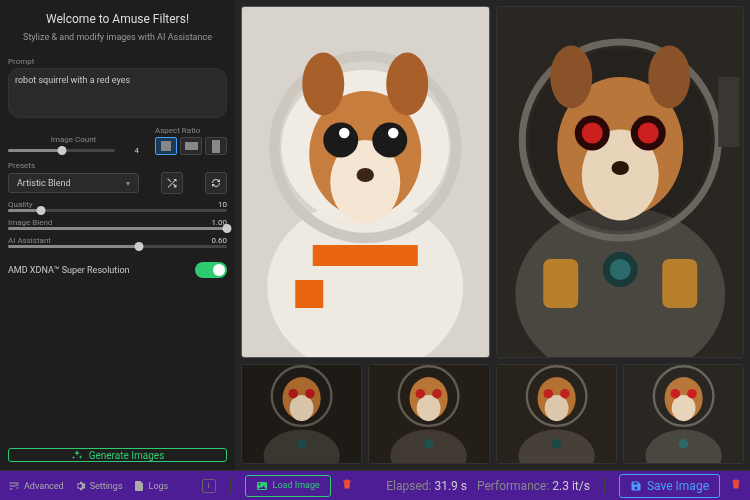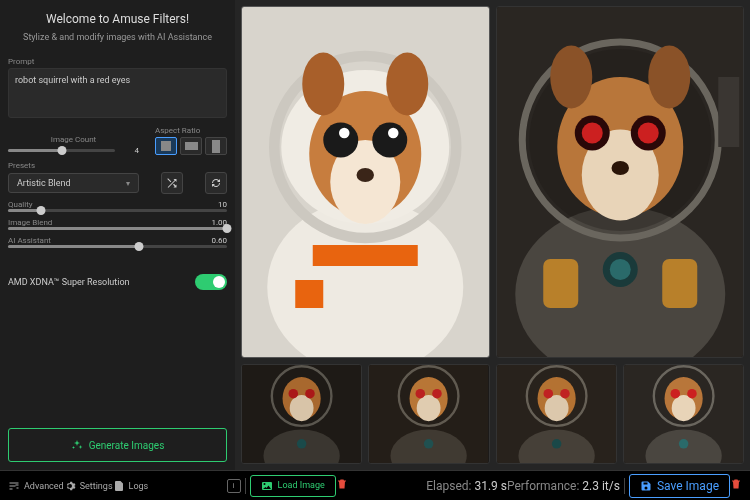--- a/index.html
+++ b/index.html
@@ -2,21 +2,21 @@
 <html><head>
 <meta charset="utf-8">
 <style>
 *{margin:0;padding:0;box-sizing:border-box;font-family:-apple-system,BlinkMacSystemFont,"Segoe UI",Roboto,sans-serif}
 body{background:#1a1a1a;color:#ccc;width:750px;height:500px;overflow:hidden;font-size:10px;display:flex;flex-direction:column}
 .main{display:flex;flex:1;overflow:hidden}
 .sidebar{width:235px;background:#1e1e1e;padding:8px;display:flex;flex-direction:column;gap:6px}
 .title{text-align:center;color:#ddd;font-size:12px;margin-top:4px}
 .subtitle{text-align:center;color:#999;font-size:9px;margin-bottom:9px}
 .field-label{color:#888;font-size:8px;margin-bottom:2px}
-.prompt-box{background:#2a2a2a;border:1px solid #333;border-radius:3px;padding:6px;min-height:50px;color:#ccc;font-size:9px;resize:none;width:100%}
+.prompt-box{background:#2a2a2a;border:1px solid #333;border-radius:11px;padding:6px;min-height:50px;color:#ccc;font-size:9px;resize:none;width:100%}
 .row{display:flex;align-items:center;gap:22px}
 .row-between{display:flex;justify-content:space-between;align-items:center}
 .mini-label{color:#888;font-size:8px}
 .slider-row{display:flex;align-items:center;gap:6px}
 .slider{flex:1;height:3px;background:#444;border-radius:2px;position:relative;cursor:pointer}
 .slider-fill{height:100%;background:#888;border-radius:2px;position:absolute;left:0}
 .slider-thumb{width:9px;height:9px;background:#ccc;border-radius:50%;position:absolute;top:-3px;transform:translateX(-50%)}
 .slider-val{color:#ccc;font-size:8px;min-width:18px;text-align:right}
 .image-count-group{display:flex;flex-direction:column;gap:2px;flex:1}
 .aspect-group{display:flex;flex-direction:column;gap:2px;align-items:flex-start}
@@ -25,29 +25,29 @@
 .aspect-btn.active{border-color:#4a9eff;background:#1a3a5a}
 .aspect-icon{background:#888;display:block}
 .aspect-icon.sq{width:10px;height:10px}
 .aspect-icon.wd{width:13px;height:8px}
 .aspect-icon.tl{width:8px;height:13px}
 .dropdown{background:#2a2a2a;border:1px solid #444;border-radius:3px;padding:4px 8px;color:#ccc;font-size:9px;display:flex;justify-content:space-between;align-items:center;cursor:pointer;flex:1}
 .icon-btn{width:22px;height:22px;background:#2a2a2a;border:1px solid #444;border-radius:3px;display:flex;align-items:center;justify-content:center;cursor:pointer;color:#ccc}
 .toggle{width:32px;height:16px;background:#2ecc71;border-radius:8px;position:relative;cursor:pointer}
 .toggle-knob{width:12px;height:12px;background:#fff;border-radius:50%;position:absolute;top:2px;right:2px}
 .spacer{flex:1}
-.gen-btn{border:1px solid #2ecc71;background:transparent;color:#2ecc71;padding:10px;border-radius:3px;display:flex;align-items:center;justify-content:center;gap:6px;cursor:pointer;font-size:10px}
+.gen-btn{border:1px solid #2ecc71;background:transparent;color:#2ecc71;border-radius:3px;display:flex;align-items:center;justify-content:center;gap:6px;cursor:pointer;font-size:10px}
 .content{flex:1;display:flex;flex-direction:column;background:#252525;padding:6px;gap:6px}
 .preview-row{display:flex;gap:6px;flex:1}
 .preview{flex:1;background:#1a1a1a;border:1px solid #333;border-radius:3px;position:relative;overflow:hidden}
 .preview.selected{border:1px solid #555}
 .squirrel{width:100%;height:100%;position:relative}
 .thumbs{display:flex;gap:6px;height:100px}
 .thumb{flex:1;background:#1a1a1a;border:1px solid #333;border-radius:3px;overflow:hidden;position:relative;cursor:pointer}
-.footer{height:30px;background:#000000;border-top:1px solid #333;display:flex;align-items:center;padding:12px 8px;}
+.footer{height:30px;background:#4c1d95;border-top:1px solid #333;display:flex;align-items:center;padding:12px 8px;gap:10px}
 .footer-btn{display:flex;align-items:center;gap:4px;color:#aaa;font-size:9px;cursor:pointer}
 .footer-spacer{flex:1}
 .load-btn{border:1px solid #2ecc71;color:#2ecc71;padding:4px 10px;border-radius:3px;display:flex;align-items:flex-start;gap:5px;cursor:pointer;font-size:9px}
 .save-btn{border:1px solid #4a9eff;color:#4a9eff;padding:4px 10px;border-radius:3px;display:flex;align-items:center;gap:5px;cursor:pointer;font-size:12px}
 .del-icon{color:#e74c3c;cursor:pointer;font-size:11px}
 .stat{color:#888;font-size:12px}
 .stat-val{color:#ccc}
 .vsep{width:1px;height:16px;background:#444;margin:0 4px}
 svg{width:12px;height:12px;fill:currentColor}
 .chev{font-size:8px;color:#888}
@@ -139,21 +139,21 @@
       <div class="row-between">
         <div class="mini-label">AI Assistant</div>
         <div class="slider-val">0.60</div>
       </div>
       <div class="slider">
         <div class="slider-fill" style="width:60%"></div>
         <div class="slider-thumb" style="left:60%"></div>
       </div>
     </div>
 
-    <div class="row-between" style="margin-top:20px">
+    <div class="row-between" style="margin-top:8px">
       <div style="color:#ccc;font-size:9px">AMD XDNA™ Super Resolution</div>
       <div class="toggle">
           <div class="toggle-knob"></div>
         </div>
     </div>
 
     <div class="spacer"></div>
 
     <div class="gen-btn">
       <svg viewBox="0 0 24 24">

